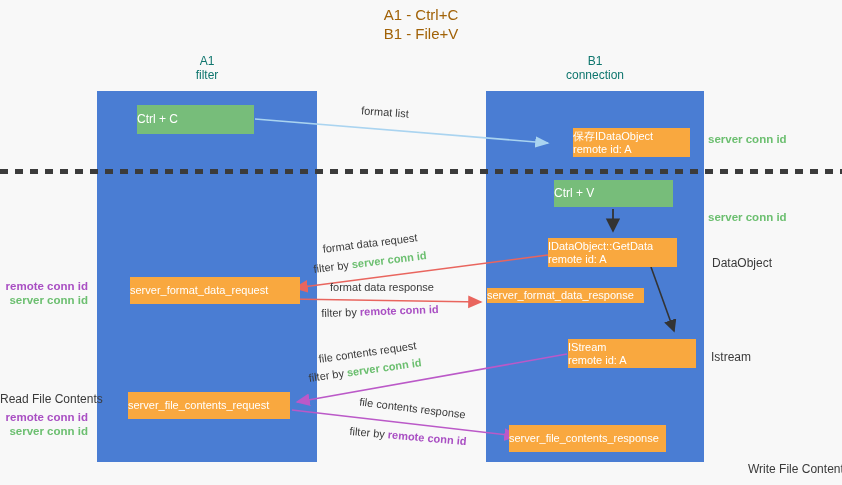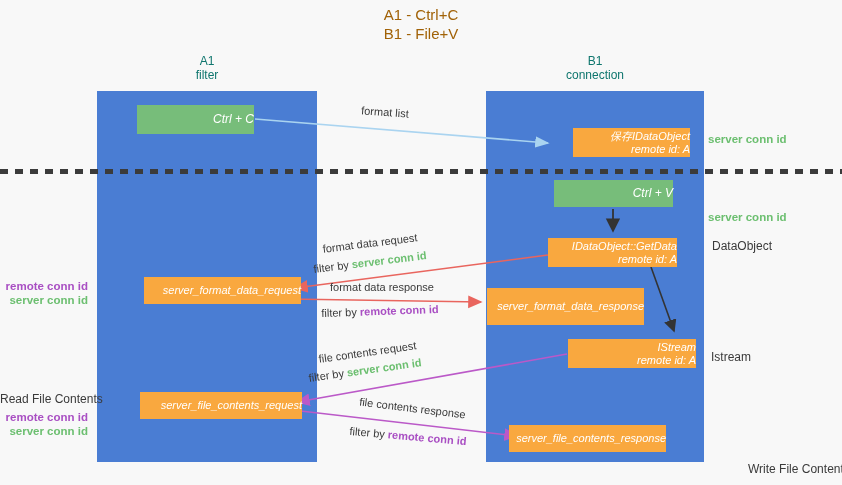--- a/index.html
+++ b/index.html
@@ -16,22 +16,22 @@
   }
   .abs{position:absolute;}
   .title{left:0;top:5px;width:842px;text-align:center;font-size:15px;line-height:19px;color:#a16207;}
   .lane-header{text-align:center;font-size:12px;line-height:14px;color:#0f766e;}
   .lane{background:var(--lane-blue);}
   .dashline{
     left:0;top:169px;width:842px;height:5px;
     background:repeating-linear-gradient(to right,#3b3b3b 0 8px,transparent 8px 15px);
   }
   .nodebox{
-    display:flex;flex-direction:column;align-items:flex-end;justify-content:center;
-    color:#fff;font-size:11px;line-height:13px;text-align:center;white-space:nowrap;font-style:italic;
+    display:flex;flex-direction:column;align-items:flex-start;justify-content:center;
+    color:#fff;font-size:11px;line-height:13px;text-align:center;white-space:nowrap;
   }
   .green{background:var(--box-green);}
   .orange{background:var(--box-orange);}
   svg.arrows{position:absolute;left:0;top:0;pointer-events:none;}
   .flowlbl{font-size:11px;color:#3a3a3a;text-align:center;white-space:nowrap;transform-origin:center;}
   .flowlbl .green-t{color:var(--text-green);font-weight:bold;margin-left:0.28em;}
   .flowlbl .purple-t{color:var(--text-purple);font-weight:bold;margin-left:0.28em;}
   .sidelbl{font-size:11.5px;white-space:nowrap;}
   .sidelbl.green-t{color:var(--text-green);font-weight:bold;}
   .sidelbl.purple-t{color:var(--text-purple);font-weight:bold;}
@@ -97,34 +97,34 @@
 
   <div class="abs nodebox green" style="left:554px;top:180px;width:119px;height:27px;font-size:12px;">
     <span>Ctrl + V</span>
   </div>
 
   <div class="abs nodebox orange" style="left:548px;top:238px;width:129px;height:29px;">
     <span>IDataObject::GetData</span>
     <span>remote id: A</span>
   </div>
 
-  <div class="abs nodebox orange" style="left:144px;top:277px;width:157px;height:27px;">
+  <div class="abs nodebox orange" style="left:130px;top:277px;width:170px;height:27px;">
     <span>server_format_data_request</span>
   </div>
 
-  <div class="abs nodebox orange" style="left:487px;top:288px;width:157px;height:37px;">
+  <div class="abs nodebox orange" style="left:487px;top:288px;width:157px;height:15px;">
     <span>server_format_data_response</span>
   </div>
 
   <div class="abs nodebox orange" style="left:568px;top:339px;width:128px;height:29px;">
     <span>IStream</span>
     <span>remote id: A</span>
   </div>
 
-  <div class="abs nodebox orange" style="left:140px;top:392px;width:162px;height:27px;padding-left:16px;">
+  <div class="abs nodebox orange" style="left:128px;top:392px;width:162px;height:27px;">
     <span>server_file_contents_request</span>
   </div>
 
   <div class="abs nodebox orange" style="left:509px;top:425px;width:157px;height:27px;">
     <span>server_file_contents_response</span>
   </div>
 
   <div class="abs flowlbl" style="left:345px;top:106px;width:80px;transform:rotate(4deg);">
     <span>format list</span>
   </div>
@@ -152,21 +152,21 @@
 
   <div class="abs flowlbl" style="left:340px;top:402px;width:145px;transform:rotate(7deg);">
     <span>file contents response</span>
   </div>
   <div class="abs flowlbl" style="left:333px;top:430px;width:150px;transform:rotate(5deg);">
     <span>filter by</span><span class="purple-t">remote conn id</span>
   </div>
 
   <div class="abs sidelbl green-t" style="left:708px;top:133px;">server conn id</div>
   <div class="abs sidelbl green-t" style="left:708px;top:211px;">server conn id</div>
-  <div class="abs sidelbl plain" style="left:712px;top:239px;">DataObject</div>
+  <div class="abs sidelbl plain" style="left:712px;top:256px;">DataObject</div>
   <div class="abs sidelbl plain" style="left:711px;top:350px;">Istream</div>
   <div class="abs sidelbl plain" style="left:748px;top:426px;margin-top:36px;">Write File Contents</div>
 
   <div class="abs left-col" style="left:0;top:279px;">
     <div class="sidelbl purple-t">remote conn id</div>
     <div class="sidelbl green-t">server conn id</div>
   </div>
   <div class="abs left-col sidelbl plain" style="left:0;top:392px;">Read File Contents</div>
   <div class="abs left-col" style="left:0;top:410px;">
     <div class="sidelbl purple-t">remote conn id</div>

